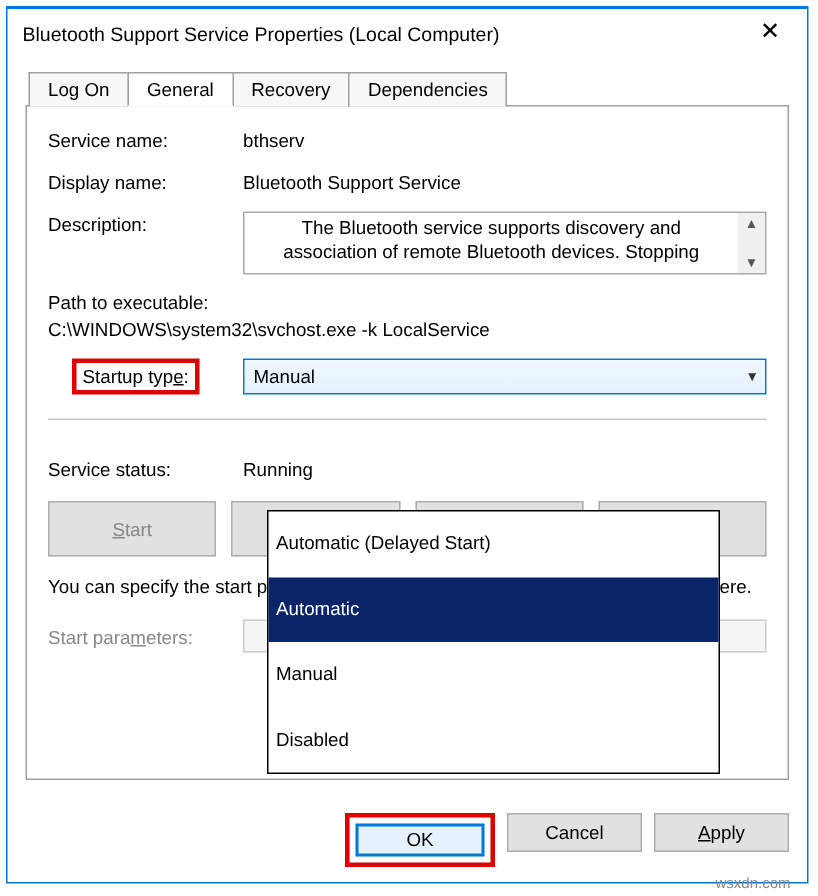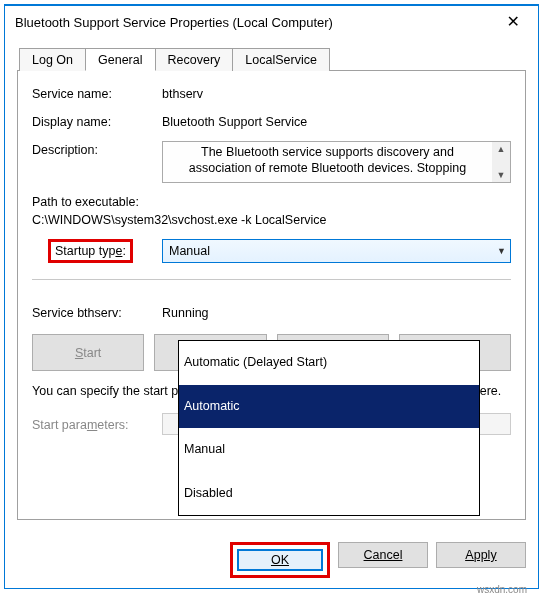--- a/index.html
+++ b/index.html
@@ -139,21 +139,20 @@
     flex: 1;
     height: 22px;
     border: 1px solid #ccc;
     background: #f5f5f5;
   }
   .footer {
     display: flex;
     justify-content: flex-end;
     gap: 8px;
     padding: 12px 12px 10px 12px;
-    text-decoration: underline;
   }
   .fbtn {
     width: 90px;
     height: 26px;
     border: 1px solid #adadad;
     background: #e1e1e1;
     display: flex;
     align-items: center;
     justify-content: center;
   }
@@ -177,21 +176,21 @@
     <span>Bluetooth Support Service Properties (Local Computer)</span>
     <span class="close-x">✕</span>
   </div>
 
   <div class="client" style="position:relative;">
 
     <div class="tabrow">
       <div class="tab inactive">Log On</div>
       <div class="tab active">General</div>
       <div class="tab inactive">Recovery</div>
-      <div class="tab inactive">LocalService</div>
+      <div class="tab inactive">Dependencies</div>
     </div>
 
     <div class="tabbody">
 
       <div class="row">
         <div class="lbl">Service name:</div>
         <div class="val">bthserv</div>
       </div>
 
       <div class="row">
@@ -223,21 +222,21 @@
         </div>
         <div class="combo">
           <span>Manual</span>
           <span class="combo-arrow">▼</span>
         </div>
       </div>
 
       <div class="divider"></div>
 
       <div class="row" style="margin-top:12px;">
-        <div class="lbl">Service bthserv:</div>
+        <div class="lbl">Service status:</div>
         <div class="val">Running</div>
       </div>
 
       <div class="btns4">
         <div class="wbtn disabled">
             <span><span class="ul">S</span>tart</span>
           </div>
         <div class="wbtn">
             <span>S<span class="underlined-letter">t</span>op</span>
           </div>

